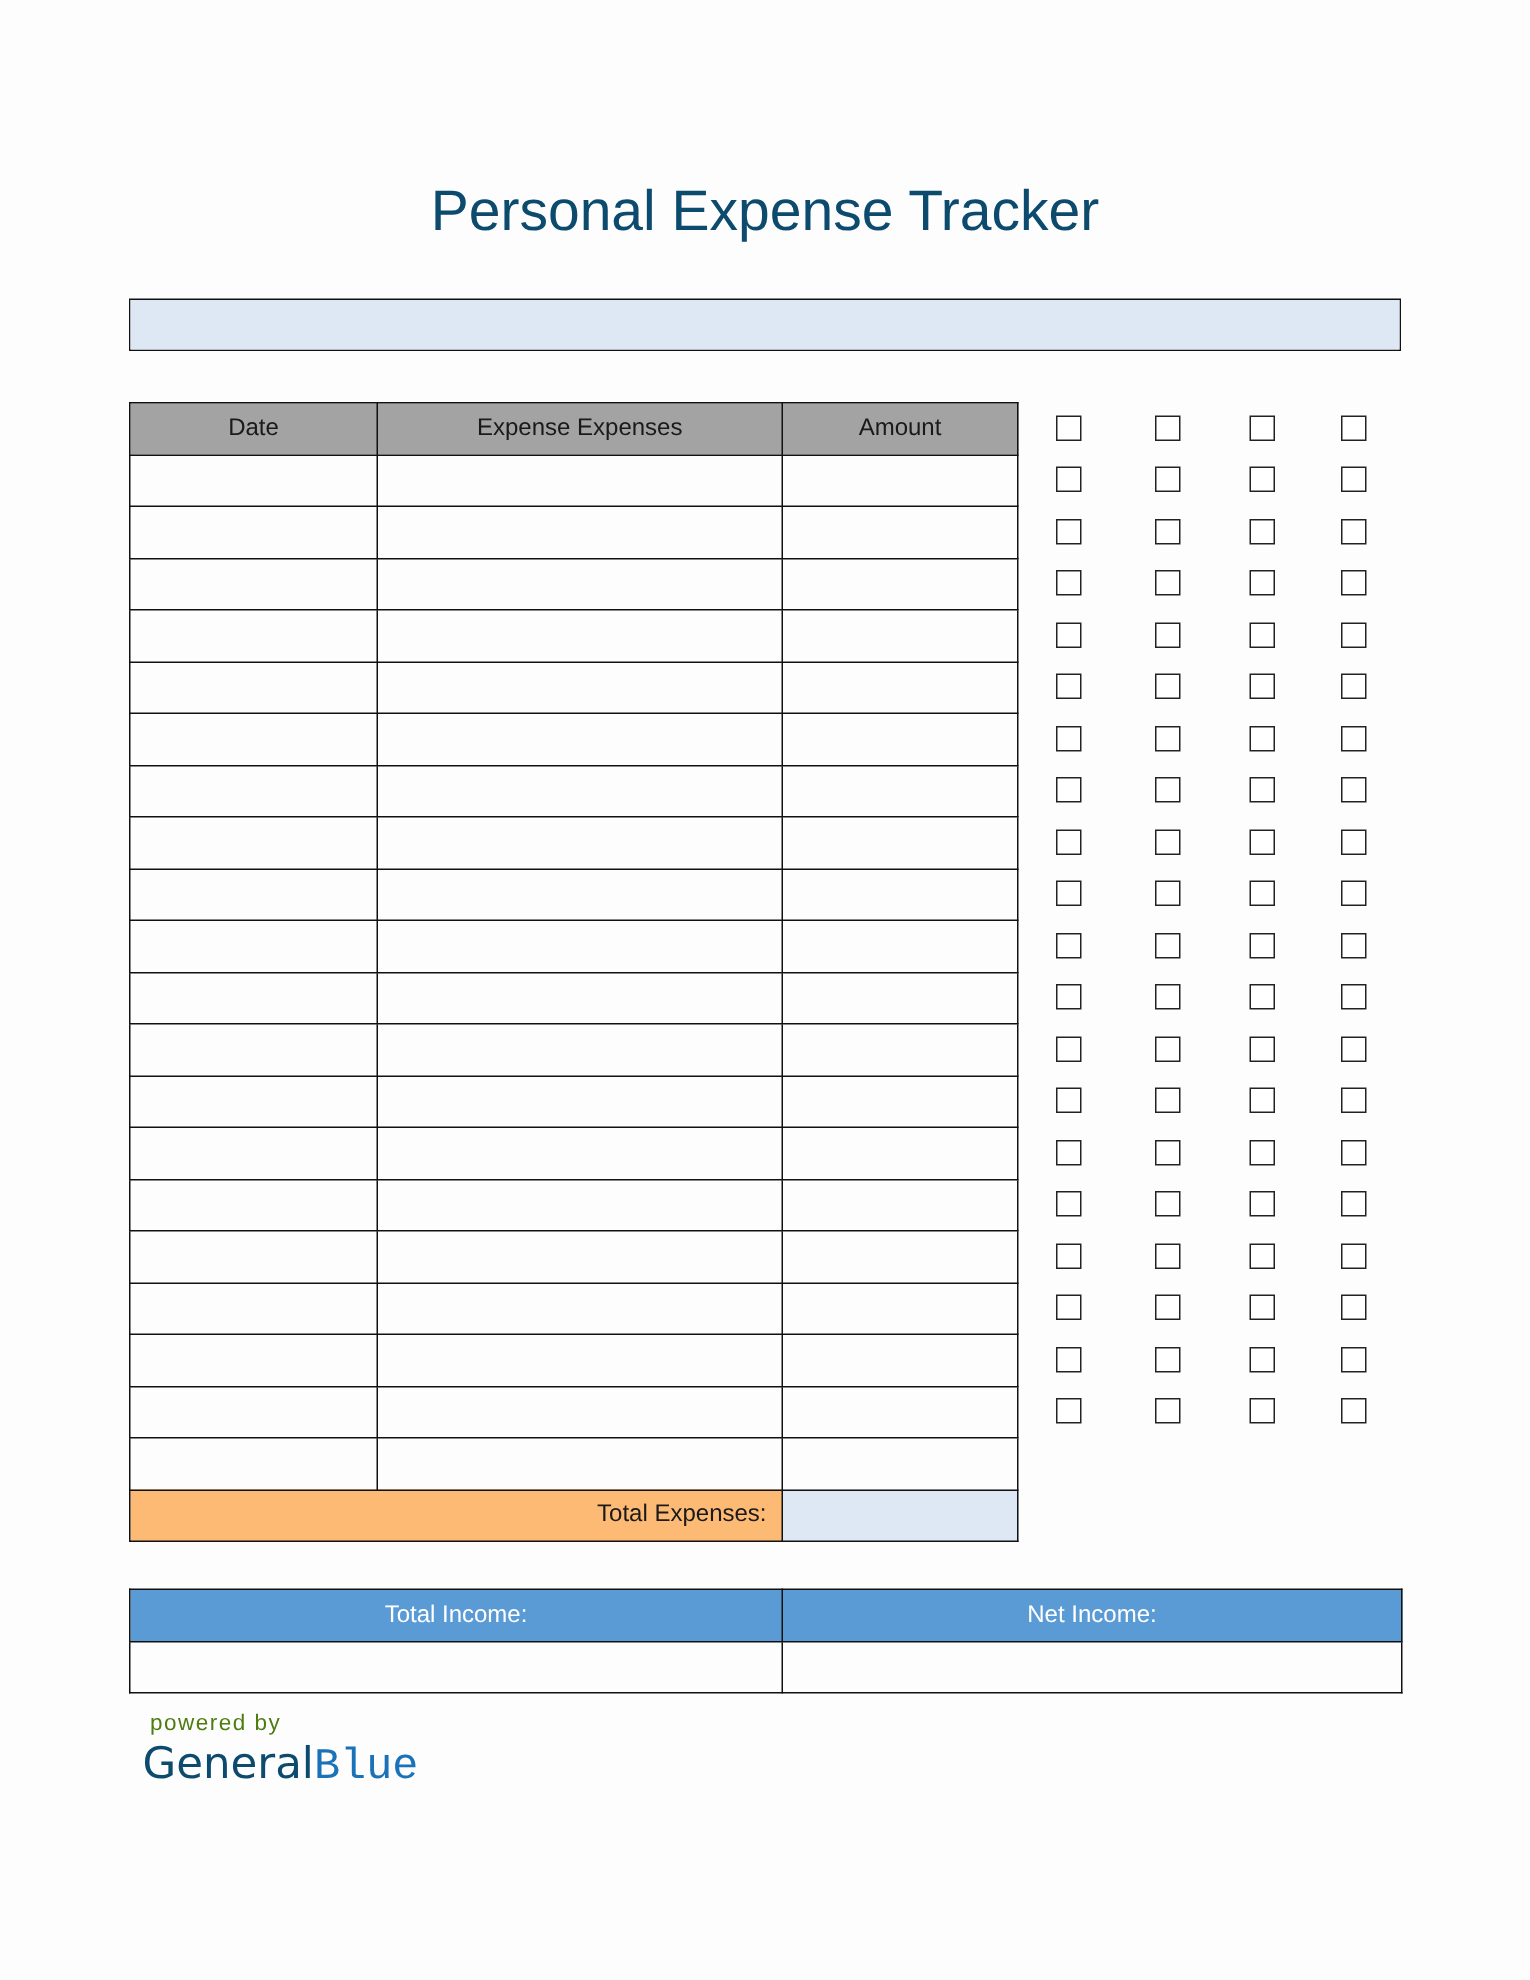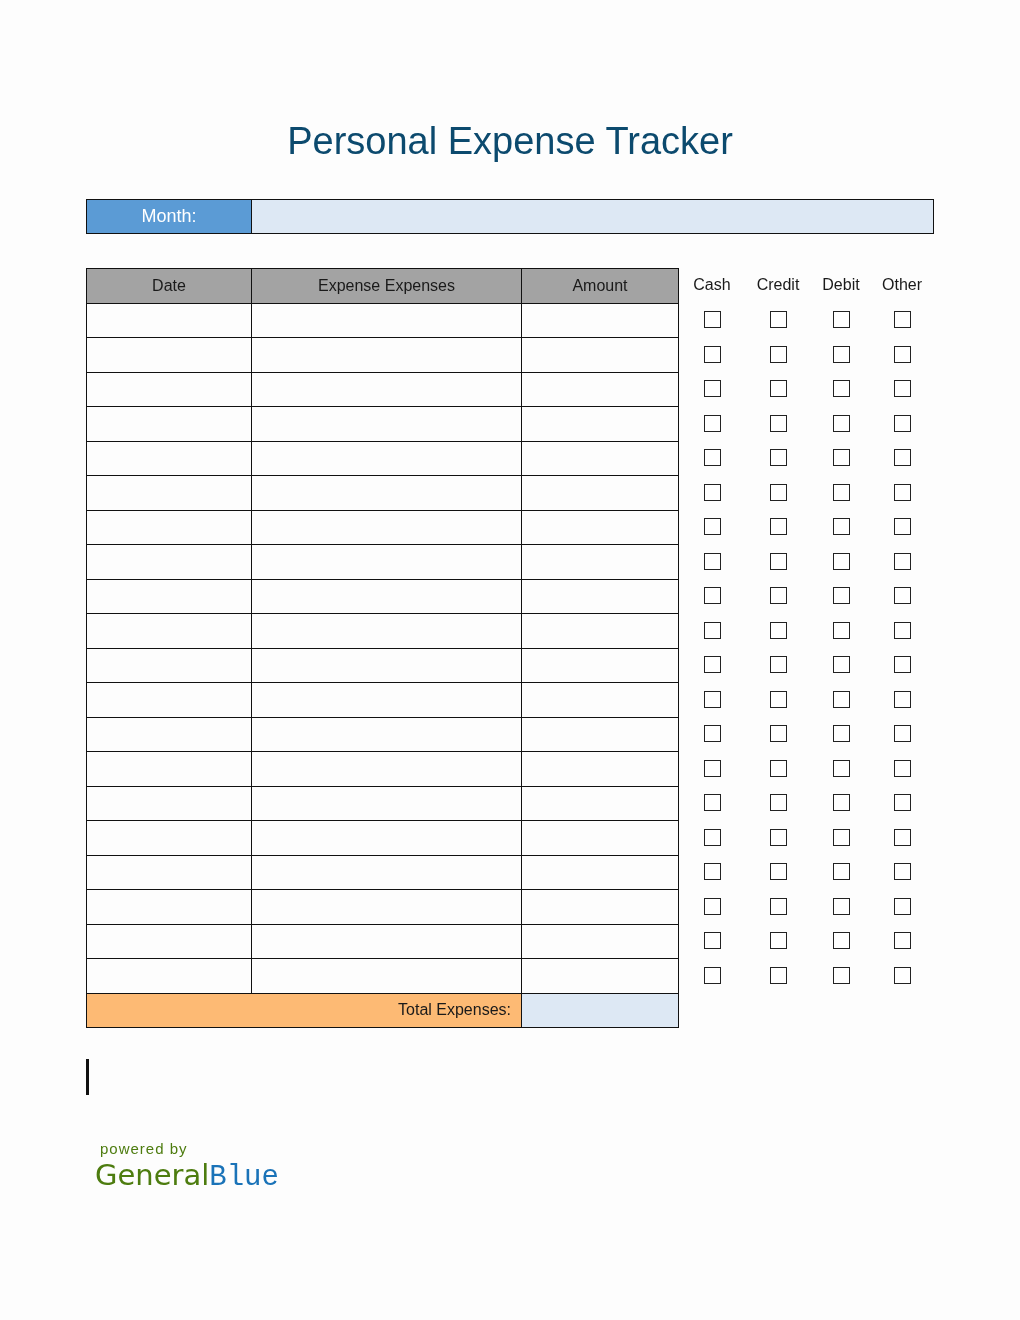--- a/index.html
+++ b/index.html
@@ -20,29 +20,28 @@
   .pay-row { display: flex; height: 34.5px; align-items: center; }
   .pc { display: flex; justify-content: center; align-items: center; }
   .pc1 { width: 64px; } .pc2 { width: 68px; } .pc3 { width: 58px; } .pc4 { width: 64px; }
   .cb { width: 17px; height: 17px; border: 1.5px solid #222; background: #fff; cursor: pointer; }
   .income { position: absolute; left: 86px; top: 1059px; border-collapse: collapse; }
   .income th, .income td { border: 1.5px solid #111; height: 34.5px; font-weight: normal; font-size: 16px; }
   .income th { background: #5b9bd5; color: #fff; }
   .i1 { width: 435px; } .i2 { width: 413px; }
   .powered { position: absolute; left: 100px; top: 1140px; font-size: 15px; color: #4d7c0f; letter-spacing: 1px; }
   .brand { position: absolute; left: 95px; top: 1158px; font-size: 29px; font-family: "DejaVu Sans", sans-serif; }
-  .brand .g { color: #4d7c0f; } .brand .b { color: #1a73b8; font-family: Liberation Mono, monospace; }
+  .brand .g { color: #0c4a6e; } .brand .b { color: #1a73b8; font-family: Liberation Mono, monospace; }
 </style>
 </head>
 <body>
 
 <div class="title">Personal Expense Tracker</div>
 
 <div class="month-row">
-  <div class="month-label">Month:</div>
   <div class="month-value"></div>
 </div>
 
 <table class="exp">
   <thead>
     <tr>
       <th class="c-date">Date</th>
       <th class="c-cat">Expense Expenses</th>
       <th class="c-amt">Amount</th>
     </tr>
@@ -151,26 +150,20 @@
     </tbody>
   <tfoot>
     <tr>
       <td colspan="2" class="total-label">Total Expenses:</td>
       <td class="total-val"></td>
     </tr>
   </tfoot>
 </table>
 
 <div class="pay">
-  <div class="pay-head">
-    <div class="pc pc1">Cash</div>
-    <div class="pc pc2">Credit</div>
-    <div class="pc pc3">Debit</div>
-    <div class="pc pc4">Other</div>
-  </div>
   <div id="pay-body">
       <div class="pay-row">
         <div class="pc pc1">
           <div class="cb"></div>
         </div>
         <div class="pc pc2">
           <div class="cb"></div>
         </div>
         <div class="pc pc3">
           <div class="cb"></div>
@@ -443,20 +436,24 @@
         </div>
         <div class="pc pc4">
           <div class="cb"></div>
         </div>
       </div>
     </div>
 </div>
 
 <table class="income">
   <tbody>
+      <tr>
+    <th class="i1">Total Income:</th>
+    <th class="i2">Net Income:</th>
+  </tr>
   <tr>
     <td></td>
     <td></td>
   </tr>
 </tbody>
   </table>
 
 <div class="powered">powered by</div>
 <div class="brand">
   <span class="g">General</span><span class="b">Blue</span>

